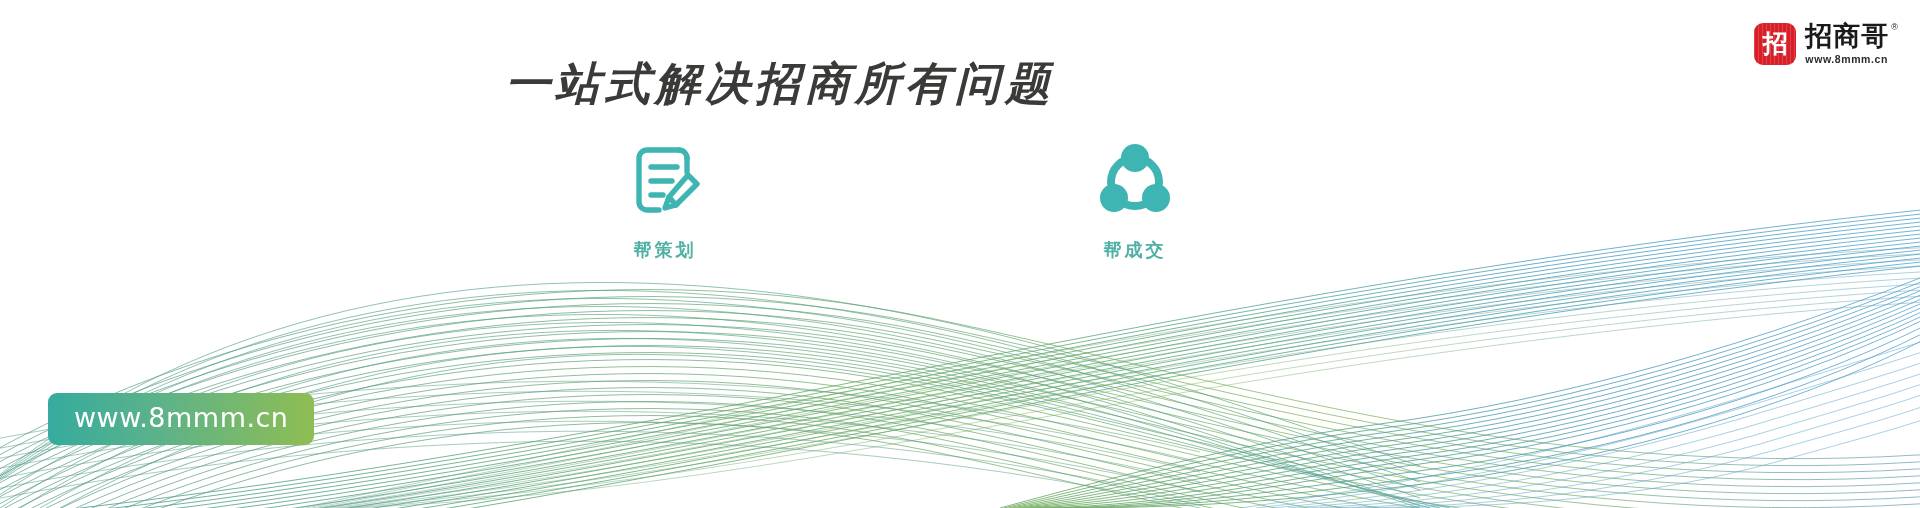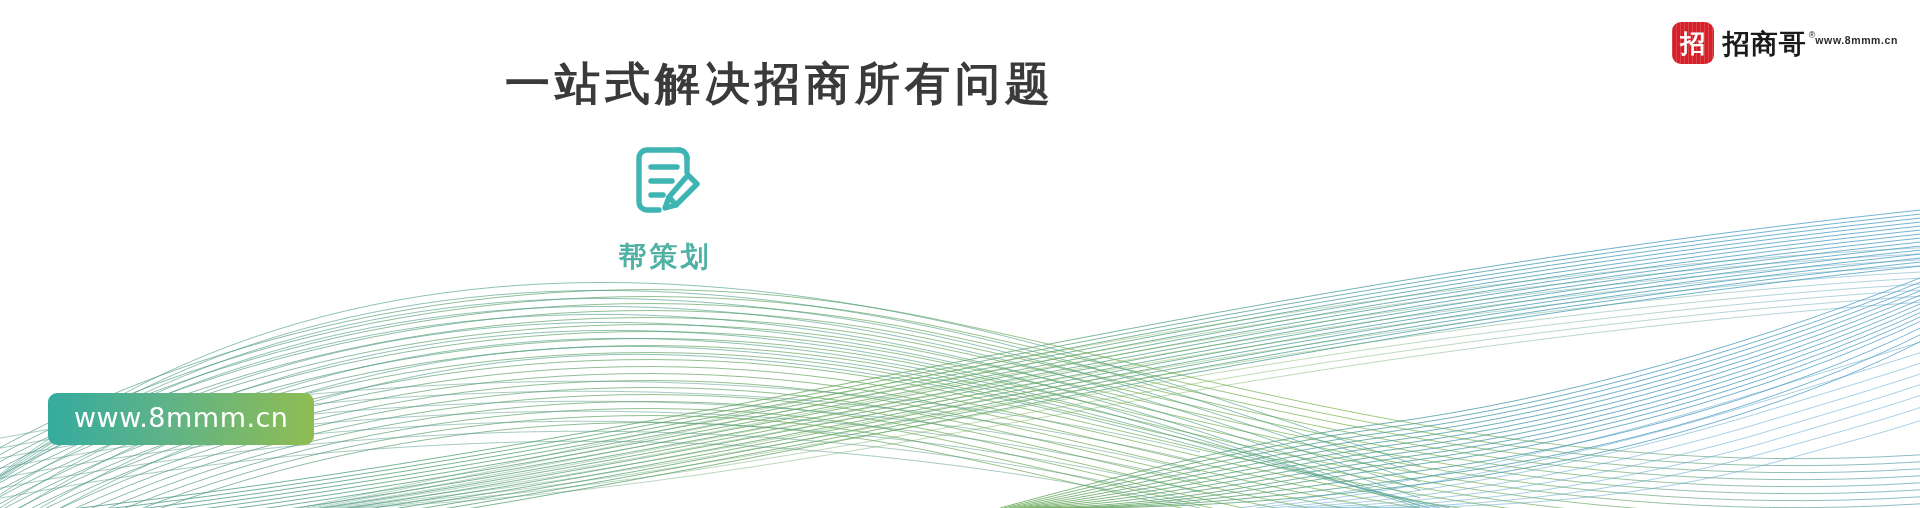--- a/index.html
+++ b/index.html
@@ -25,47 +25,48 @@
   }
   #logo-mark::before{
     content:""; position:absolute; inset:0;
     background:repeating-linear-gradient(90deg,rgba(255,255,255,.16) 0 1px,rgba(255,255,255,0) 1px 4px);
   }
   #logo-mark-char{
     position:relative; z-index:2; color:#fff;
     font-size:25px; font-weight:bold; line-height:1;
     font-family:"DejaVu Sans","Liberation Sans",sans-serif;
   }
-  #logo-text { margin-left:9px; display:flex; flex-direction:row; justify-content:center; }
+  #logo-text { margin-left:9px; display:flex; flex-direction:column; justify-content:center; }
   #logo-wordmark-row { display:flex; align-items:flex-start; }
   #logo-wordmark {
     font-size:27px; font-weight:bold; color:#1a1a1a; line-height:1;
     letter-spacing:1px; font-family:"DejaVu Sans","Liberation Sans",sans-serif;
   }
   #logo-reg { font-size:9px; color:#1a1a1a; line-height:1; margin-left:2px; margin-top:1px; }
   #logo-url { font-size:10.5px; color:#2b2b2b; letter-spacing:.6px; margin-top:4px; font-weight:bold; }
 
   
   #headline {
     position:absolute; top:58px; left:0; width:1560px;
     text-align:center; z-index:5;
     font-size:45px; font-weight:bold; color:#3a3a38;
     letter-spacing:5px; line-height:1.15;
     font-family:"DejaVu Sans","Liberation Sans",sans-serif;
+    font-style:italic;
   }
 
   
   #features {
     position:absolute; top:140px; left:600px; width:600px;
     display:flex; justify-content:space-between; z-index:5;
   }
   .feature { width:130px; display:flex; flex-direction:column; align-items:center; }
   .feature-icon { width:76px; height:78px; display:flex; align-items:center; justify-content:center; }
   .feature-label {
-    margin-top:20px; font-size:28px; font-weight:bold;
+    margin-top:20px; font-size:18px; font-weight:bold;
     color:#4fb0a3; letter-spacing:3px; white-space:nowrap;
     font-family:"DejaVu Sans","Liberation Sans",sans-serif;
   }
 
   
   #url-badge {
     position:absolute; left:48px; top:393px;
     padding:10px 26px 12px 26px; border-radius:9px;
     background:linear-gradient(90deg,#35ab9f 0%,#5fb387 45%,#8fbd52 100%);
     color:#ffffff; font-size:27px; letter-spacing:.5px;
@@ -243,17 +244,30 @@
           <path d="M22,53 H34"></path>
           <path d="M59,33 L68,42 L47,63 L36,66 L40,55 Z"></path>
           <path d="M40,55 L47,63"></path>
         </svg>
       </div>
       <div class="feature-label">帮策划</div>
     </div>
 
 
 
+    <div class="feature">
+      <div class="feature-icon">
+        <svg width="74" height="74" viewBox="0 0 74 74">
+          <g fill="none" stroke="#3eb5b2" stroke-width="8">
+            <circle cx="37" cy="40" r="24"></circle>
+          </g>
+          <circle cx="37" cy="16" r="14" fill="#3eb5b2"></circle>
+          <circle cx="16" cy="56" r="14" fill="#3eb5b2"></circle>
+          <circle cx="58" cy="56" r="14" fill="#3eb5b2"></circle>
+        </svg>
+      </div>
+      <div class="feature-label">帮成交</div>
+    </div>
   </div>
 
   <div id="url-badge">www.8mmm.cn</div>
 
 </div>
 
 </body></html>

